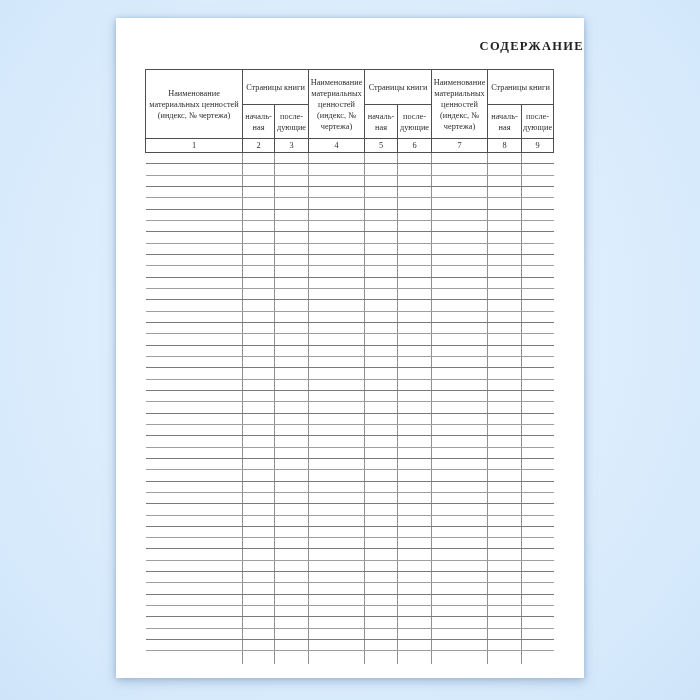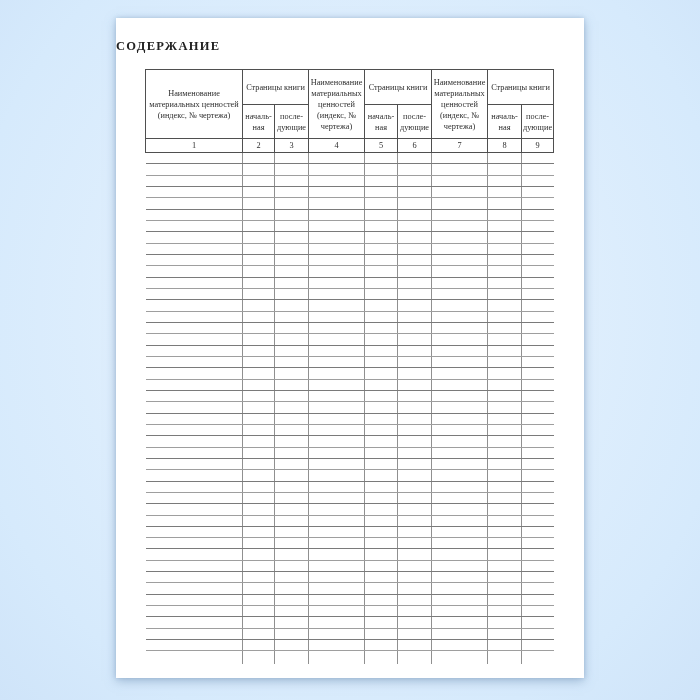--- a/index.html
+++ b/index.html
@@ -13,21 +13,21 @@
     position: absolute;
     left: 116px; top: 18px;
     width: 468px; height: 660px;
     background: #ffffff;
     box-shadow: 0 3px 10px rgba(115,145,180,0.55), 0 0 4px rgba(130,160,195,0.40);
   }
   .doc-title {
     position: absolute;
     top: 21px; left: 0;
     width: 100%;
-    text-align: left;
+    text-align: right;
     font-size: 12.5px;
     font-weight: bold;
     letter-spacing: 1.3px;
     color: #222222;
   }
   table.contents {
     position: absolute;
     left: 29px; top: 51px;
     width: 408px;
     border-collapse: collapse;

